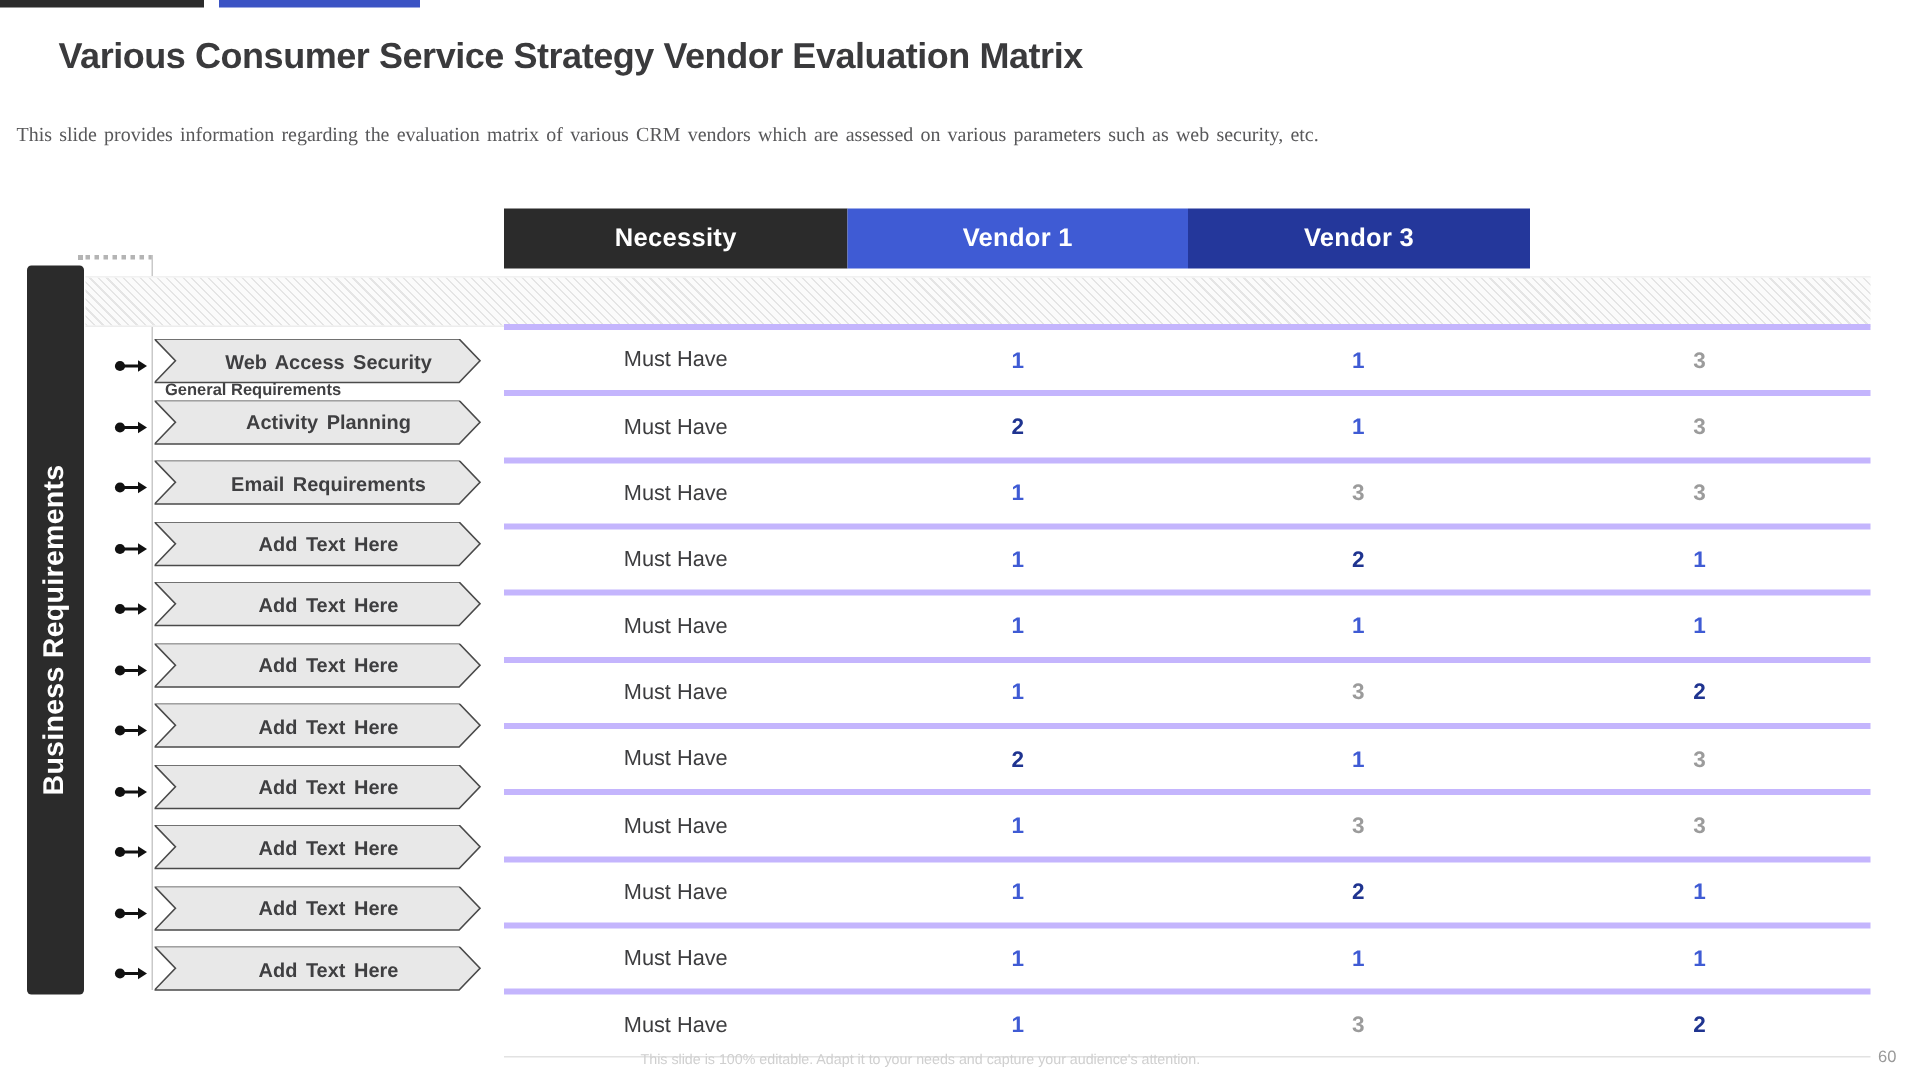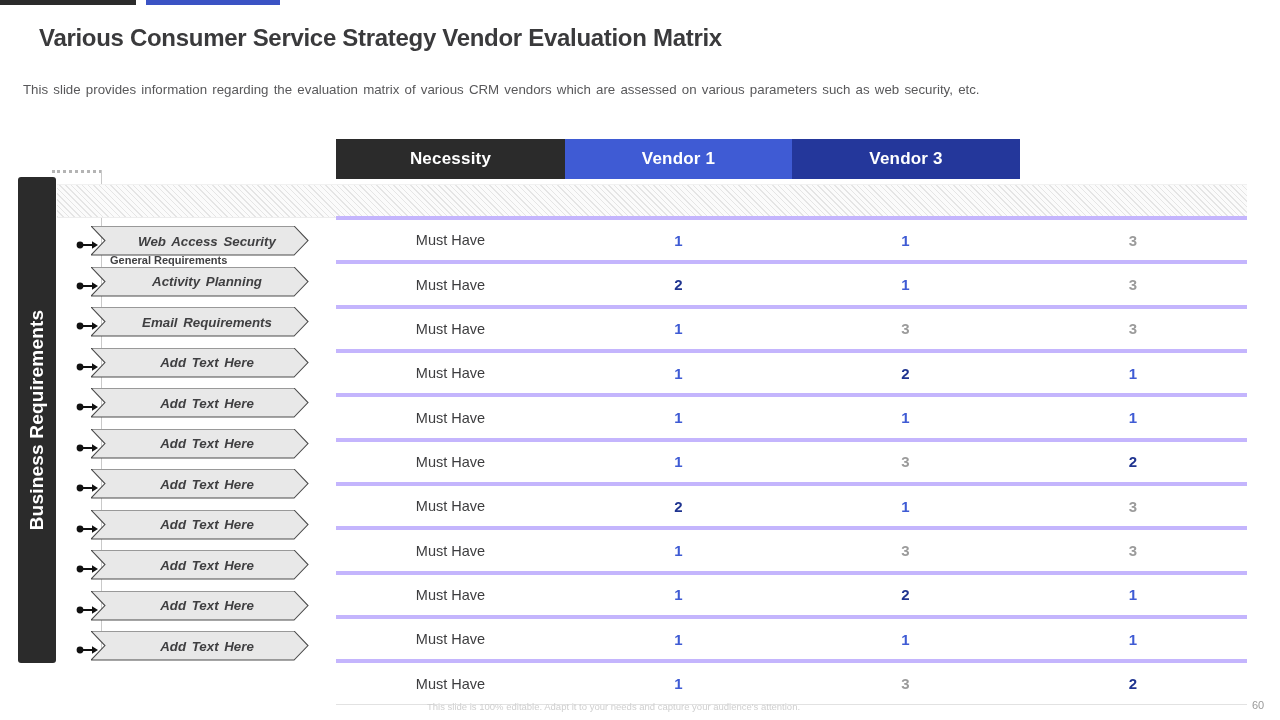--- a/index.html
+++ b/index.html
@@ -36,25 +36,26 @@
     left: 22px; top: 24px;
     font-size: 24px;
     font-weight: bold;
     color: #3a3a3c;
     letter-spacing: -0.3px;
     white-space: nowrap;
     margin-left: 17px;
   }
   #page-subtitle {
     position: absolute;
-    left: 23px; top: 82px;
+    left: 11px; top: 82px;
     font-size: 13.3px;
     color: #58585a;
     white-space: nowrap;
     word-spacing: 1.5px;
+    font-family: Liberation Serif, serif;
   }
 
   
   #dotted-connector {
     position: absolute;
     left: 52px; top: 170px;
     width: 50px; height: 1px;
     border-top: 3px dotted #b4b4b4;
   }
   #connector-vline {
@@ -117,22 +118,22 @@
     position: relative;
     height: 40.5px;
   }
   .bullet-arrow {
     position: absolute;
     left: 0; top: 13px;
     width: 22px; height: 12px;
   }
   .chevron-wrap {
     position: absolute;
-    left: 15px; top: 2px;
-    width: 218px; height: 30px; font-style: italic;
+    left: 27px; top: 2px;
+    width: 218px; height: 30px;
   }
   .chevron-shape {
     width: 100%; height: 100%;
     display: block;
   }
   .chevron-label {
     position: absolute;
     left: 0; top: 0;
     width: 100%; height: 100%;
     display: flex;

